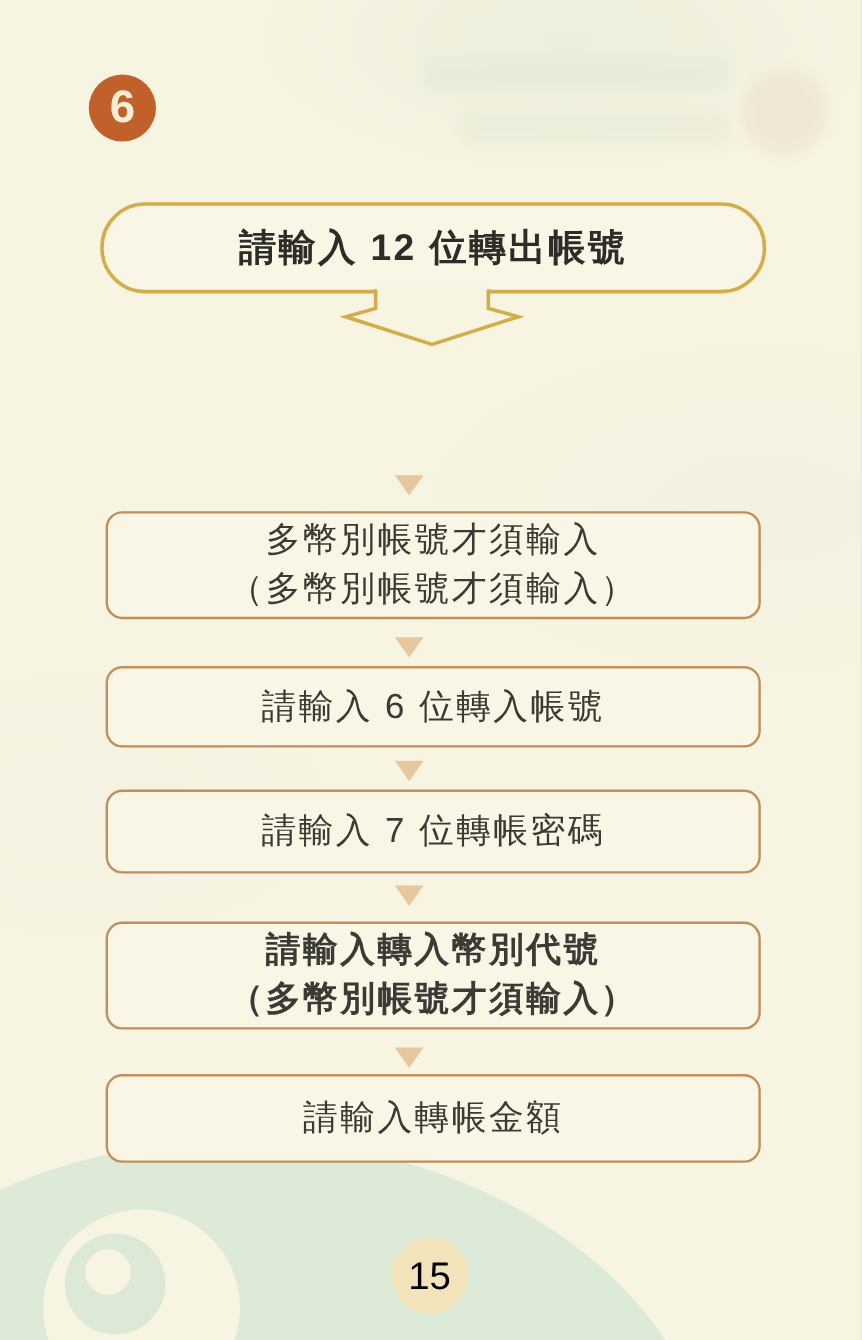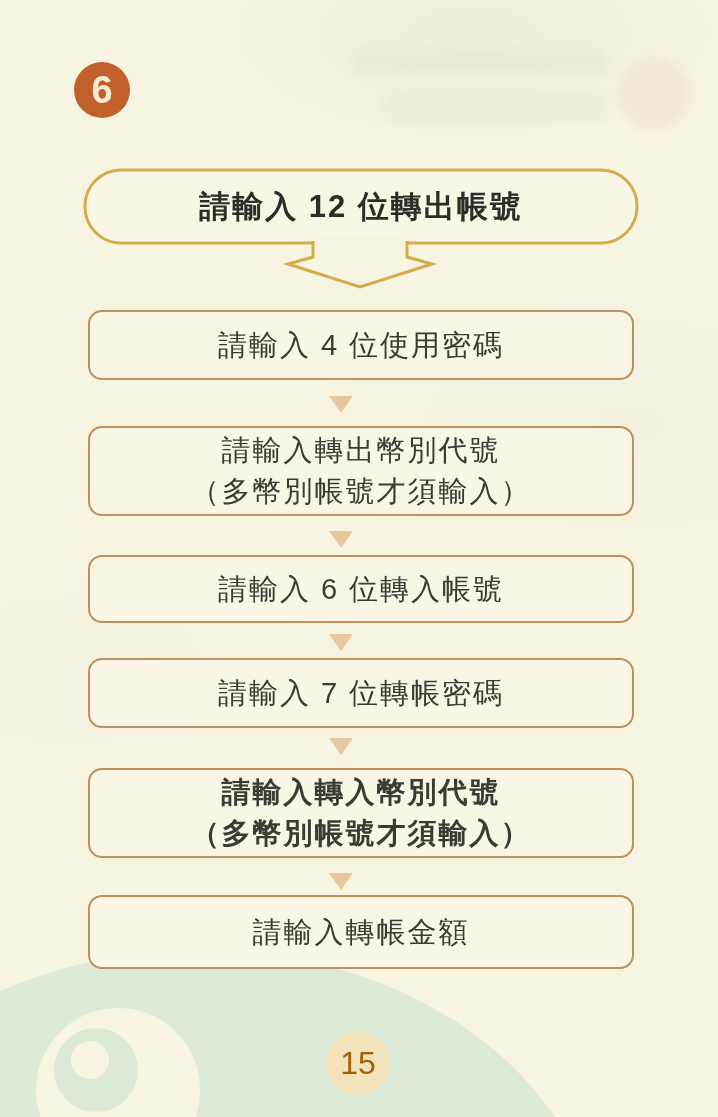--- a/index.html
+++ b/index.html
@@ -73,21 +73,21 @@
   .tri.t1{top:396px;}
   .tri.t2{top:531px;}
   .tri.t3{top:634px;}
   .tri.t4{top:738px;}
   .tri.t5{top:873px;}
 
   
   .pagenum{
     position:absolute;left:326px;top:1031px;width:64px;height:64px;
     background:#f3e3ba;border-radius:50%;
-    color:#a16207;font-size:32px;
+    color:#000000;font-size:32px;
     display:flex;align-items:center;justify-content:center;
   }
 </style>
 </head>
 <body>
 
 <div class="page">
 
   <svg class="swirl" viewBox="0 0 620 197" aria-hidden="true">
     <ellipse cx="200" cy="340" rx="400" ry="310" fill="#d9e8d6" opacity="0.85"></ellipse>
@@ -102,27 +102,24 @@
 
   <div class="badge">6</div>
 
   <svg class="startpill-svg" viewBox="0 0 556 126">
     <rect x="2" y="3" width="552" height="73" rx="36" fill="#faf6e6" stroke="#d3ad49" stroke-width="3"></rect>
     <path d="M230,70 L230,90 L205,97 L277,120 L349,97 L324,90 L324,70 Z" fill="#f8f4e2" stroke="none"></path>
     <path d="M230,74 L230,90 L205,97 L277,120 L349,97 L324,90 L324,74" fill="none" stroke="#d3ad49" stroke-width="3" stroke-linejoin="miter"></path>
   </svg>
   <div class="startpill-label">請輸入 12 位轉出帳號</div>
 
-  <div class="step s1">
-    <span>請輸入 4 位使用密碼</span>
-  </div>
   <div class="tri t1"></div>
 
   <div class="step s2">
-    <span>請輸入轉出幣別代號</span>
+    <span>多幣別帳號才須輸入</span>
     <span>（多幣別帳號才須輸入）</span>
   </div>
   <div class="tri t2"></div>
 
   <div class="step s3">
     <span>請輸入 6 位轉入帳號</span>
   </div>
   <div class="tri t3"></div>
 
   <div class="step s4">

